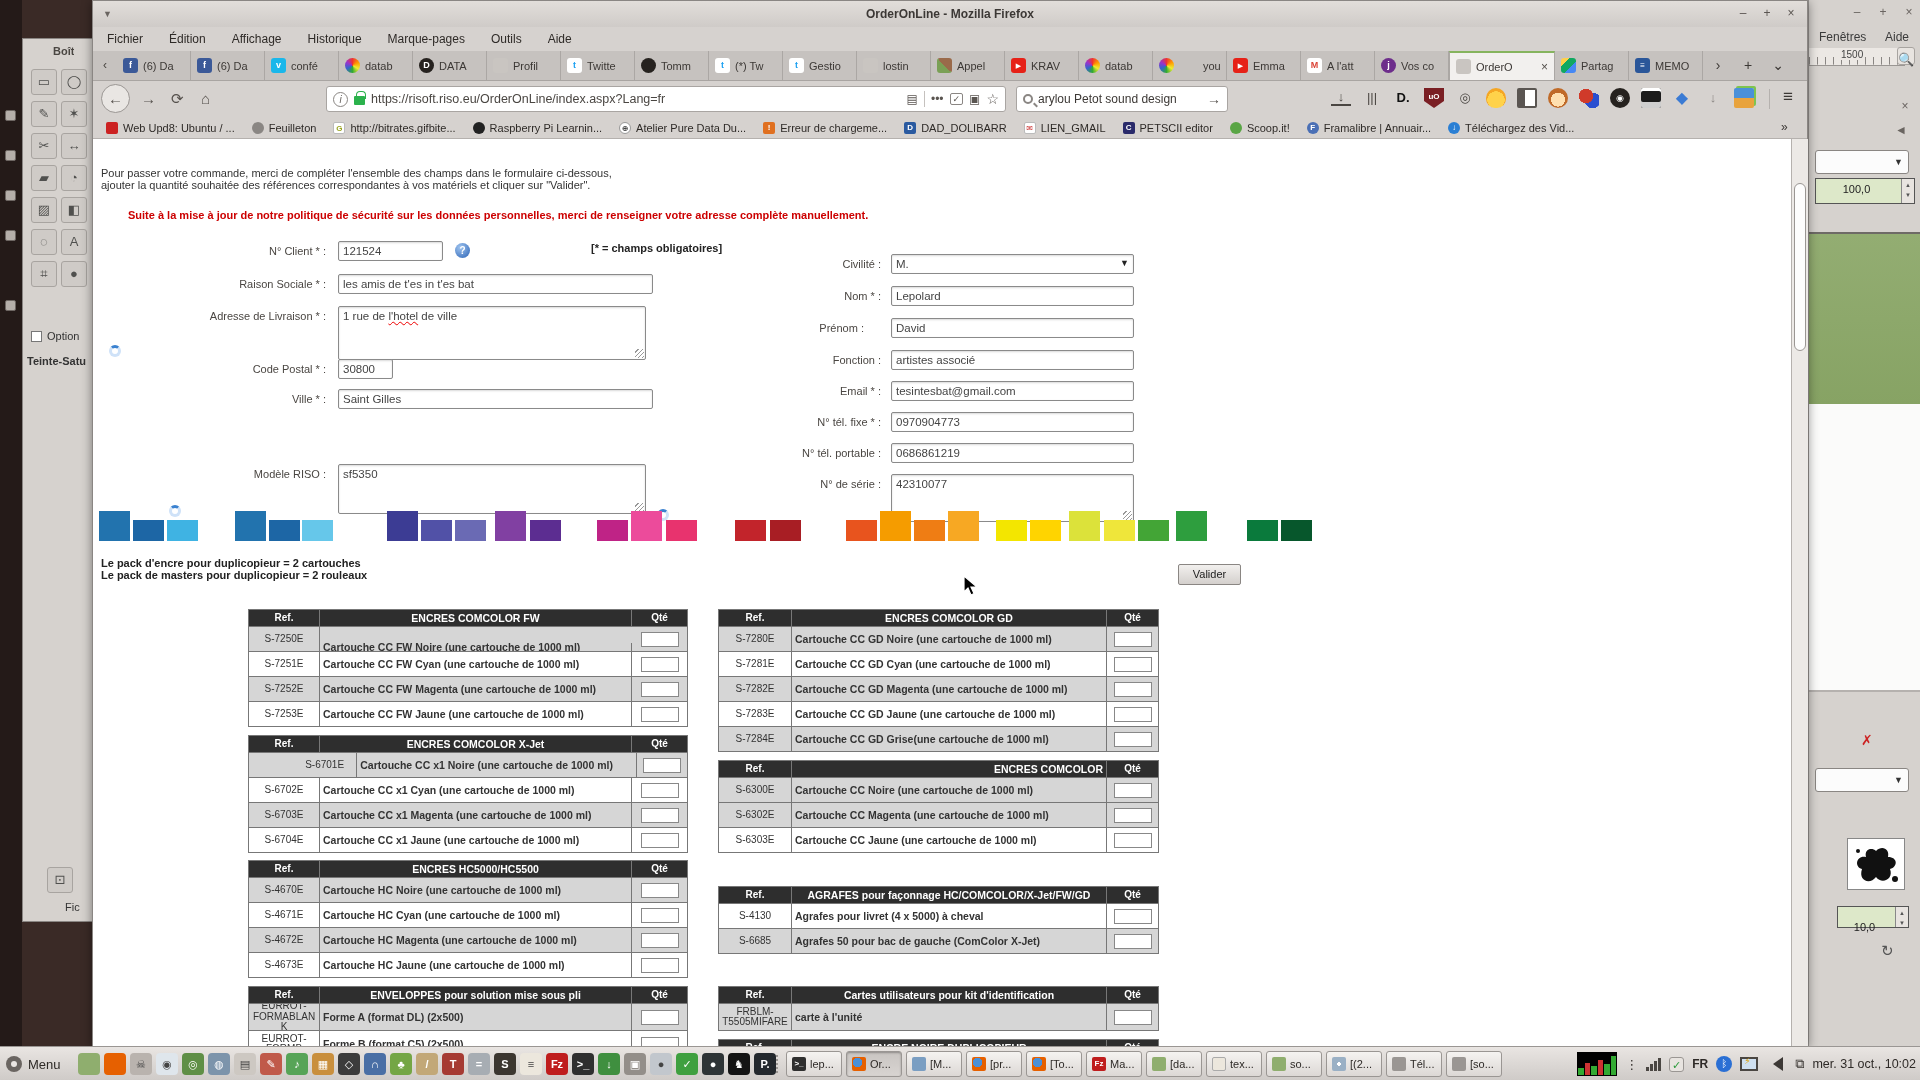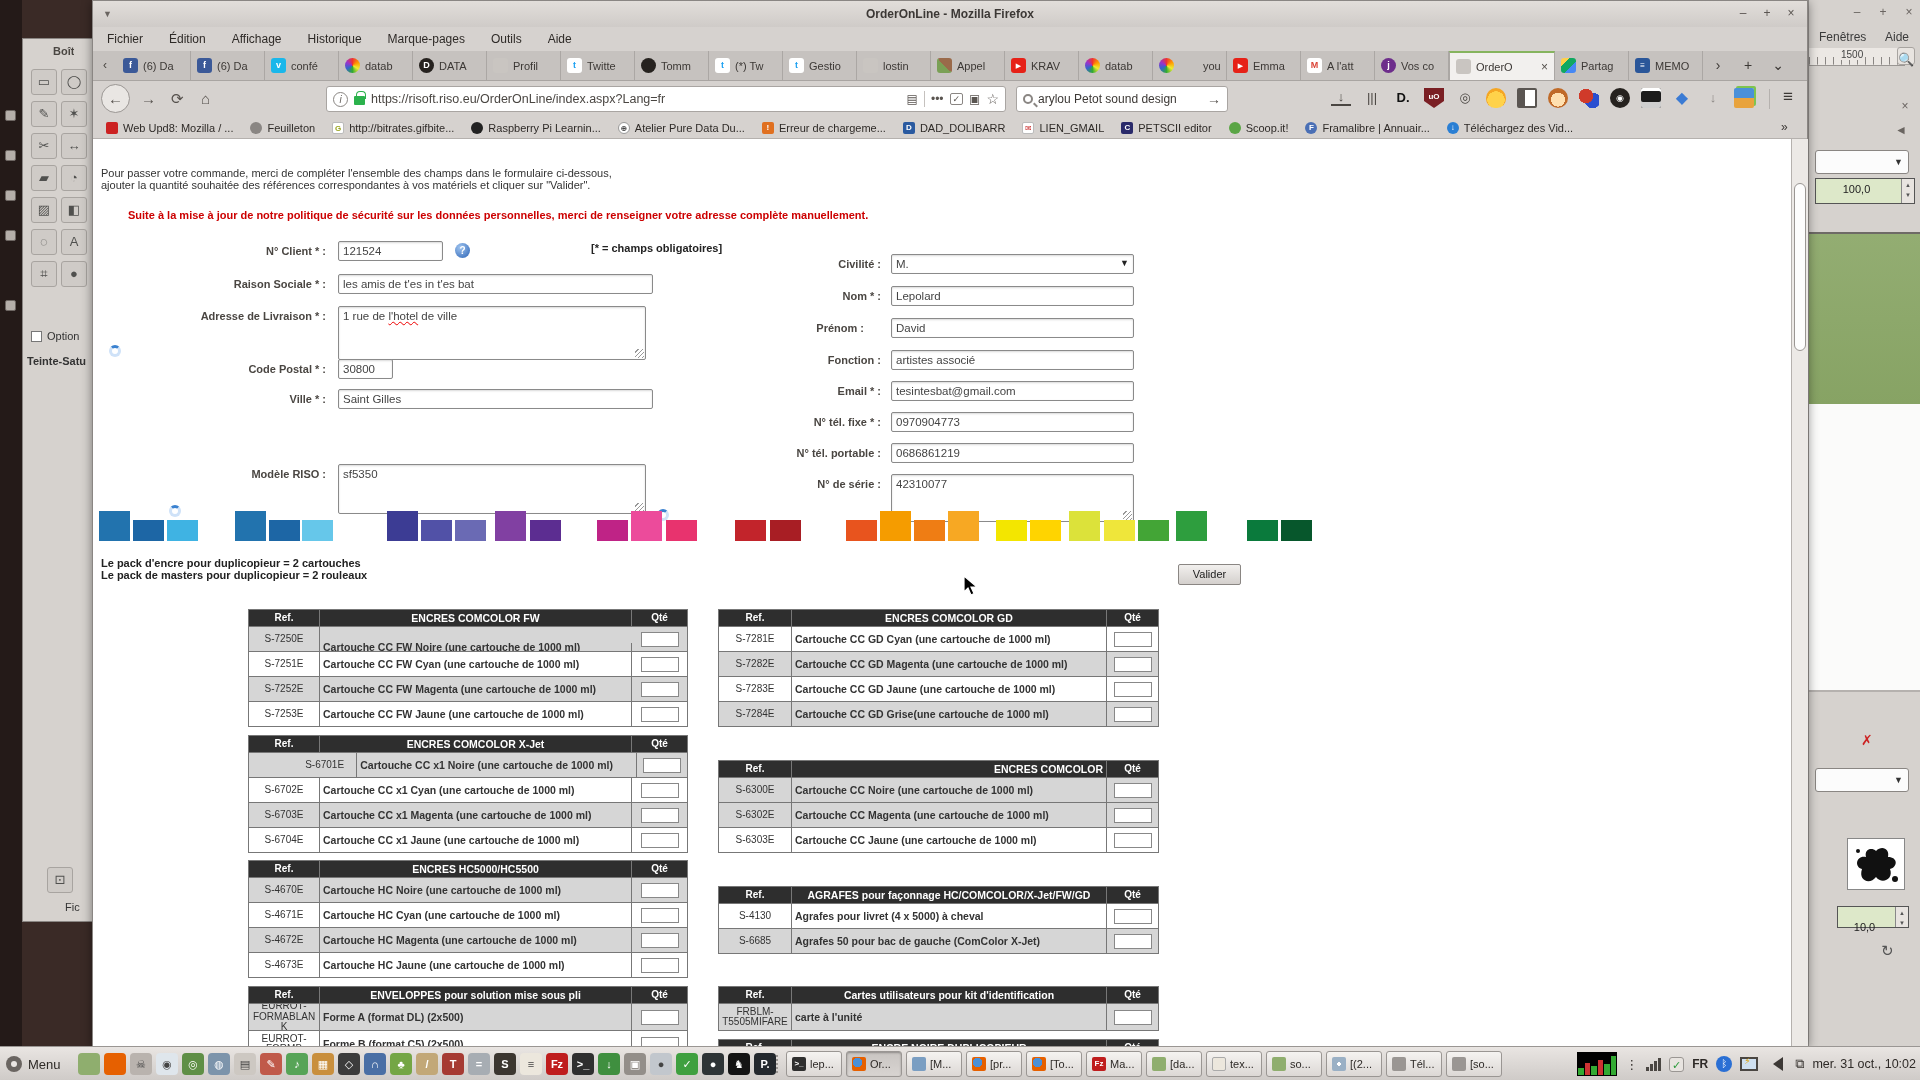--- a/index.html
+++ b/index.html
@@ -92,21 +92,21 @@
   .bi-red{background:#cc2222}.bi-rss{background:#8a8683;border-radius:50%}.bi-g{background:#fff;color:#9aa520;border:1px solid #bbb}
   .bi-gh{background:#222;border-radius:50%}.bi-globe{background:#fff;color:#444;border:1px solid #999;border-radius:50%}
   .bi-warn{background:#e07020}.bi-blued{background:#2a5aa0}.bi-mail{background:#fff;color:#c33;border:1px solid #bbb}
   .bi-petscii{background:#2a2a6a}.bi-scoop{background:#5aa545;border-radius:50%}.bi-frama{background:#4a6fb5;border-radius:50%}
   .bi-dl{background:#2a7fd4;border-radius:50%}
   
   .ff-content{position:absolute;left:0;top:138px;width:1698px;height:907px;background:#fff;overflow:hidden;font-size:11px;color:#333}
   .intro{position:absolute;left:8px;font-size:11px;color:#333}
   .warning{position:absolute;left:35px;top:70px;font-size:11px;font-weight:bold;color:#c00}
   .required-note{position:absolute;left:498px;top:103px;font-size:11px;font-weight:bold;color:#222}
-  .flabel{position:absolute;font-size:11px;font-weight:bold;color:#4a4642;text-align:right}
+  .flabel{position:absolute;font-size:11px;font-weight:normal;color:#4a4642;text-align:right}
   .finput{position:absolute;height:20px;background:#fff;border:1px solid #8a8a8a;border-radius:2px;box-shadow:inset 0 1px 2px rgba(0,0,0,.15);font-size:11.5px;color:#444;padding:3px 4px;white-space:nowrap;overflow:hidden}
   .ftext{height:auto}
   .grip{position:absolute;right:1px;bottom:1px;width:9px;height:9px;background:repeating-linear-gradient(135deg,transparent 0 2px,#999 2px 3px)}
   .fselect{display:flex;justify-content:space-between}
   .fselect .chev{font-size:9px;color:#222;margin-left:4px}
   .help-icon{position:absolute;width:15px;height:15px;border-radius:50%;background:radial-gradient(circle at 35% 30%,#9fc4ef,#2a62b5);color:#fff;font-size:10px;font-weight:bold;text-align:center;line-height:15px}
   .spinner{position:absolute;width:12px;height:12px;border:3px solid #cfe2f8;border-top-color:#3b82d0;border-radius:50%}
   .misspell{text-decoration:underline wavy #e00 1px;text-decoration-skip-ink:none}
   .swatch{position:absolute;width:31px}
   .packnote{position:absolute;left:8px;font-size:11px;font-weight:bold;color:#222}
@@ -376,21 +376,21 @@
           <div class="nx nx-diamond">◆</div>
           <div class="nx nx-dlgray">↓</div>
           <div class="nx nx-squares"></div>
         </div>
       <div class="nav-sep"></div>
       <div class="hamburger">≡</div>
     </div>
     <div class="ff-bookmarks" id="bookmarks">
         <div class="bm">
           <div class="bi bi-red"></div>
-          <div>Web Upd8: Mozilla / ...</div>
+          <div>Web Upd8: Ubuntu / ...</div>
         </div>
         <div class="bm">
           <div class="bi bi-rss"></div>
           <div>Feuilleton</div>
         </div>
         <div class="bm">
           <div class="bi bi-g">G</div>
           <div>http://bitrates.gifbite...</div>
         </div>
         <div class="bm">
@@ -632,20 +632,27 @@
                 <div class="qty-input"></div>
               </div>
             </div>
           </div>
           <div class="ptable" style="left: 625px; top: 470px; width: 441px;">
             <div class="trow thead">
               <div class="c c-ref" style="width: 73px;">Ref.</div>
               <div class="c" style="width: 315px; text-align: center; font-size: 10.5px;">ENCRES COMCOLOR GD</div>
               <div class="c c-ref" style="width: 51px;">Qté</div>
             </div>
+            <div class="trow row-odd" style="height: 25px;">
+              <div class="c c-ref" style="width: 73px;">S-7280E</div>
+              <div class="c c-desc" style="width: 315px;">Cartouche CC GD Noire (une cartouche de 1000 ml)</div>
+              <div class="c c-qty" style="width: 51px;">
+                <div class="qty-input"></div>
+              </div>
+            </div>
             <div class="trow row-even" style="height: 25px;">
               <div class="c c-ref" style="width: 73px;">S-7281E</div>
               <div class="c c-desc" style="width: 315px;">Cartouche CC GD Cyan (une cartouche de 1000 ml)</div>
               <div class="c c-qty" style="width: 51px;">
                 <div class="qty-input"></div>
               </div>
             </div>
             <div class="trow row-odd" style="height: 25px;">
               <div class="c c-ref" style="width: 73px;">S-7282E</div>
               <div class="c c-desc" style="width: 315px;">Cartouche CC GD Magenta (une cartouche de 1000 ml)</div>

